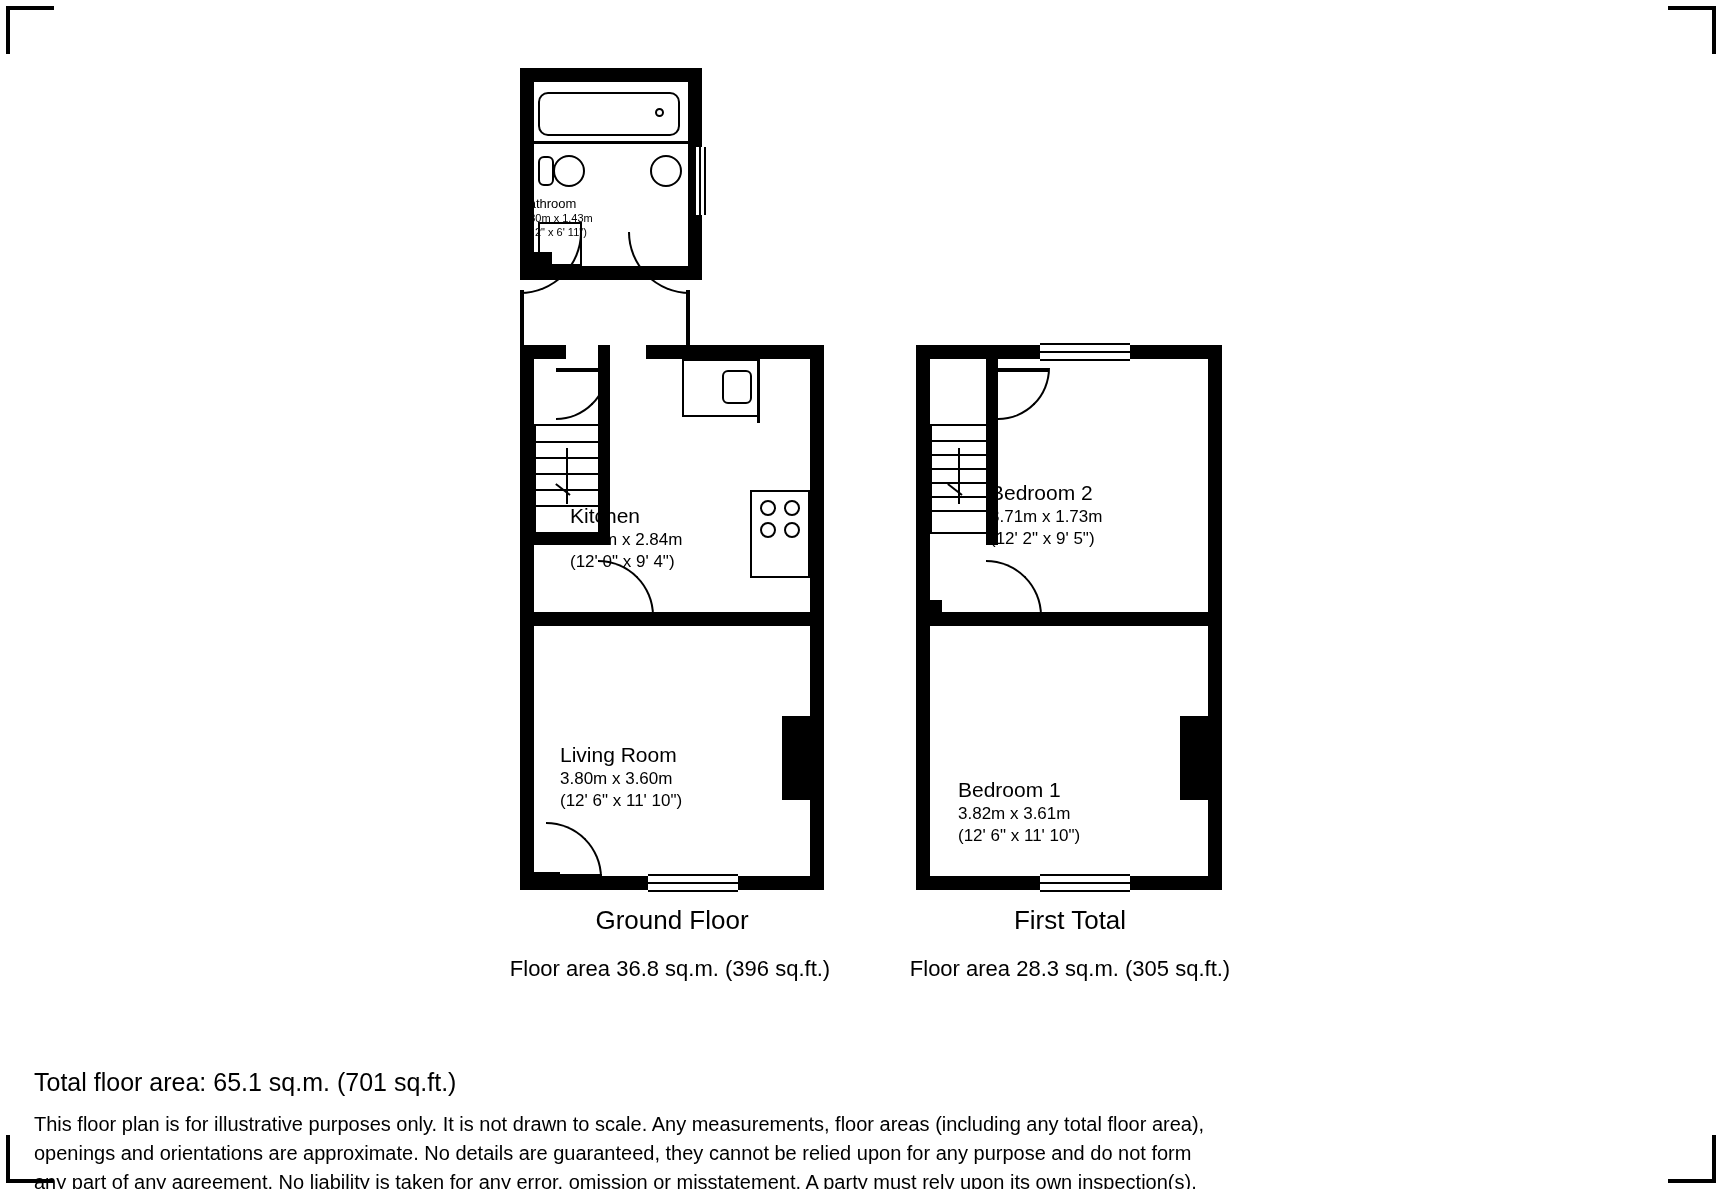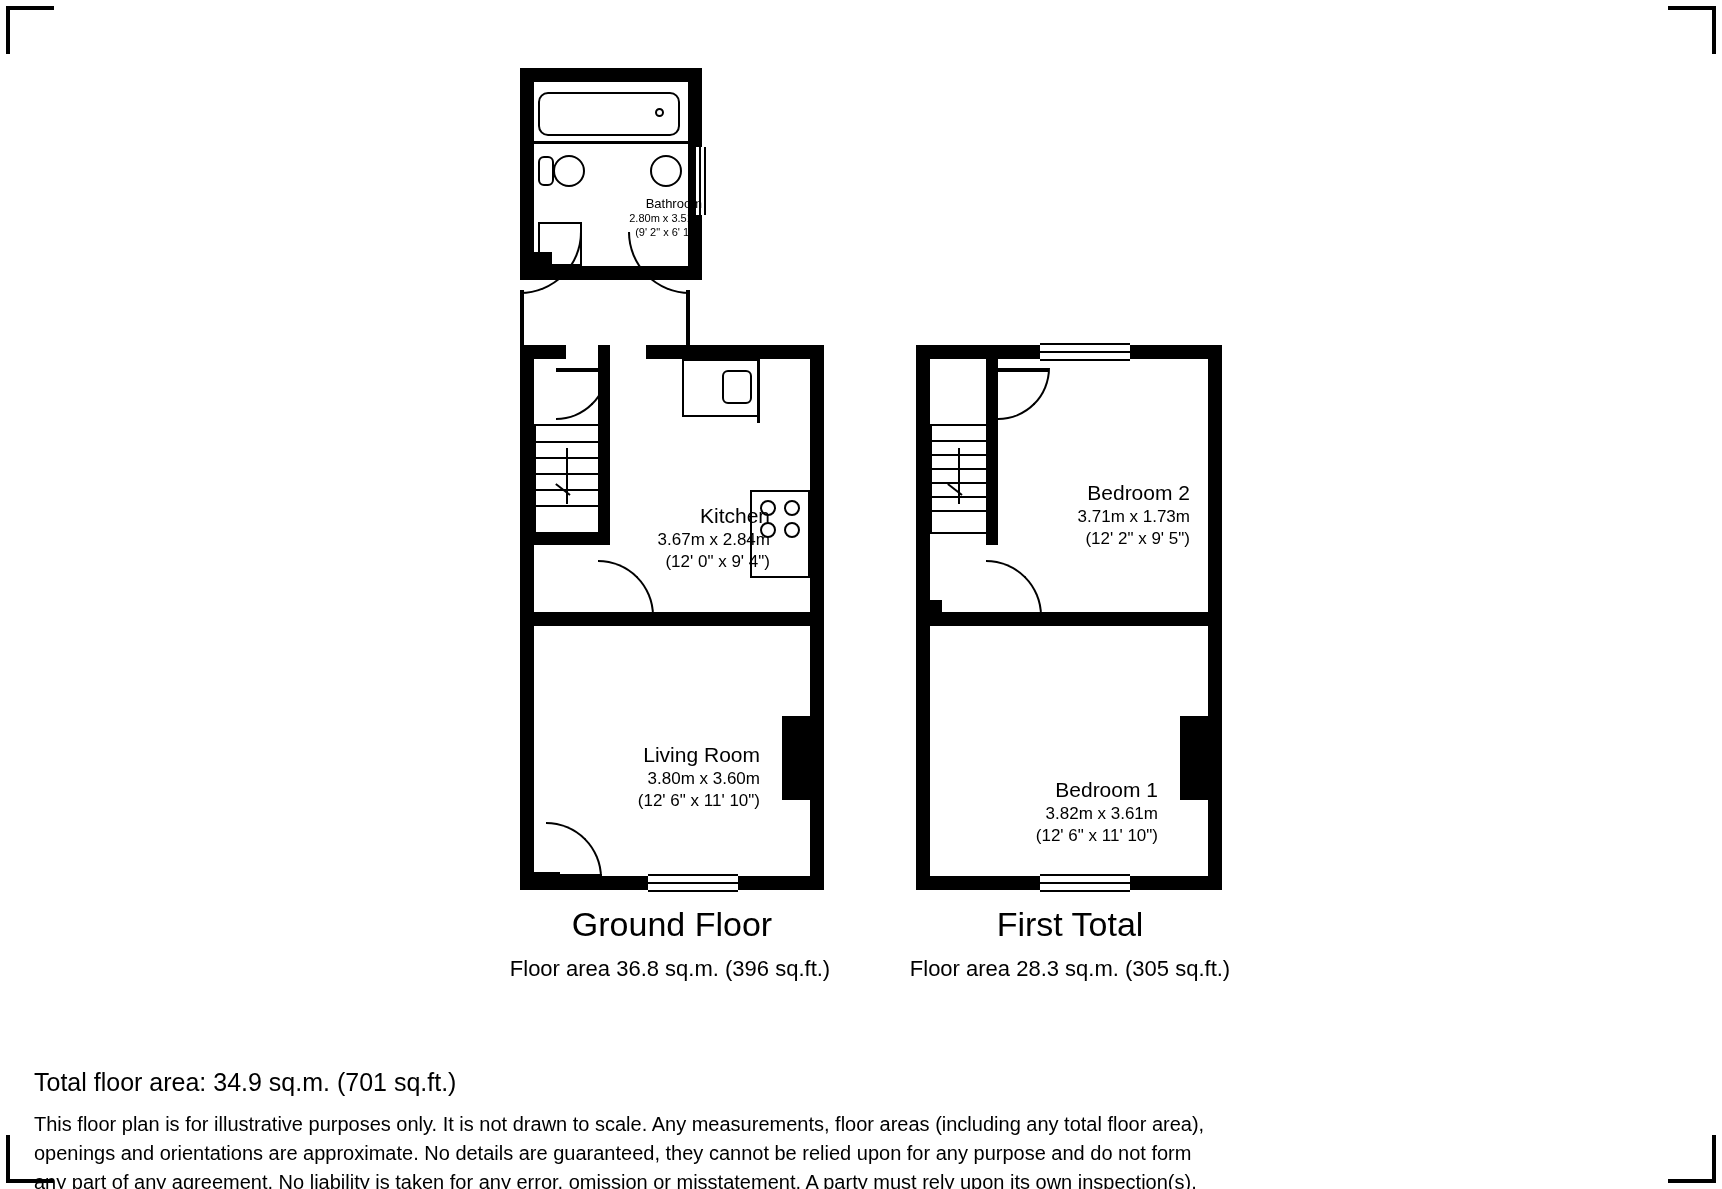--- a/index.html
+++ b/index.html
@@ -88,33 +88,33 @@
     position: absolute;
     left: 0; right: 0;
     height: 2px;
     background: #000;
   }
   .arrow-line { position: absolute; background: #000; }
 
   
   .room-label {
     position: absolute;
-    text-align: right;
+    text-align: left;
     line-height: 1.25;
     white-space: nowrap;
   }
   .room-label .name { font-size: 21px; }
   .room-label .dim  { font-size: 17px; }
   .room-label.small .name { font-size: 13px; }
   .room-label.small .dim  { font-size: 11px; }
 
   .floor-title {
     position: absolute;
     text-align: center;
-    font-size: 34px;
+    font-size: 26px;
     white-space: nowrap;
   }
   .floor-area {
     position: absolute;
     text-align: center;
     font-size: 22px;
     line-height: 1.3;
   }
   .total-area {
     position: absolute;
@@ -152,21 +152,21 @@
   <div class="fix r6" style="left:538px; top:156px; width:16px; height:30px;"></div>
   <div class="fix round" style="left:553px; top:155px; width:32px; height:32px;"></div>
 
   <div class="fix round" style="left:650px; top:155px; width:32px; height:32px;"></div>
 
   <div class="fix" style="left:538px; top:222px; width:44px; height:44px;"></div>
   <div class="wall" style="left:520px; top:252px; width:32px; height:28px;"></div>
 
   <div class="room-label small" style="left:520px; top:196px; width:182px;">
     <div class="name">Bathroom</div>
-    <div class="dim">2.80m x 3.51m</div>
+    <div class="dim">2.80m x 1.43m</div>
     <div class="dim">(9' 2" x 6' 11")</div>
   </div>
 
   <div class="door" style="left:520px; top:290px; width:62px; height:62px;">
     <div class="leaf" style="left:0; top:0; width:4px; height:58px;"></div>
     <div class="arc br-q" style="left:0; top:-58px; width:62px; height:62px;"></div>
   </div>
   <div class="door" style="left:628px; top:290px; width:62px; height:62px;">
     <div class="leaf" style="right:0; top:0; width:4px; height:58px;"></div>
     <div class="arc bl-q" style="left:0; top:-58px; width:62px; height:62px;"></div>
@@ -290,15 +290,15 @@
   <div class="room-label" style="left:958px; top:742px; width:200px;margin-top:35px;">
     <div class="name">Bedroom 1</div>
     <div class="dim">3.82m x 3.61m</div>
     <div class="dim">(12' 6" x 11' 10")</div>
   </div>
 </div>
 
 <div class="floor-title" style="left:920px; top:905px; width:300px;">First Total</div>
 <div class="floor-area" style="left:890px; top:955px; width:360px;">Floor area 28.3 sq.m. (305 sq.ft.)</div>
 
-<div class="total-area" style="left:34px; top:1068px;">Total floor area: 34.9 sq.m. (701 sq.ft.)</div>
+<div class="total-area" style="left:34px; top:1068px;">Total floor area: 65.1 sq.m. (701 sq.ft.)</div>
 
 <div class="disclaimer" style="left:34px; top:1110px;">This floor plan is for illustrative purposes only. It is not drawn to scale. Any measurements, floor areas (including any total floor area), openings and orientations are approximate. No details are guaranteed, they cannot be relied upon for any purpose and do not form any part of any agreement. No liability is taken for any error, omission or misstatement. A party must rely upon its own inspection(s). Powered by www.Propertybox.io</div>
 
 </body></html>

